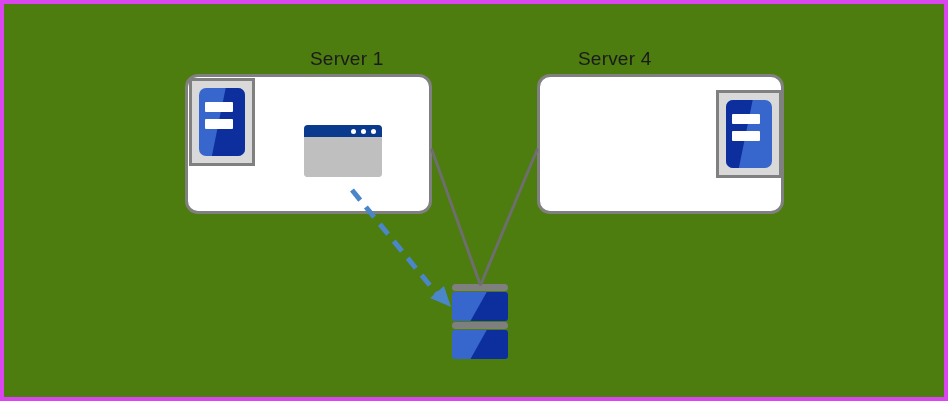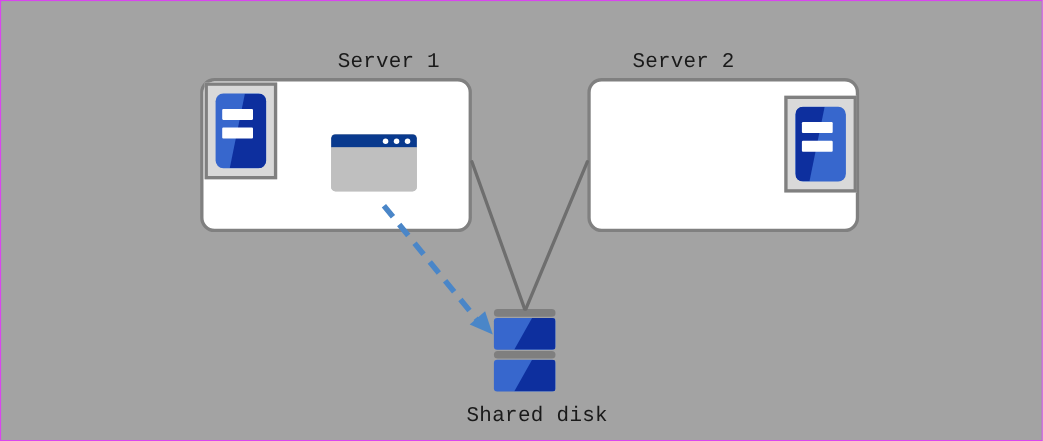--- a/index.html
+++ b/index.html
@@ -4,25 +4,25 @@
 <style>
   html, body {
     margin: 0;
     padding: 0;
     background: #ffffff;
   }
   #canvas {
     position: relative;
     width: 948px;
     height: 401px;
-    background: #a3a3a3;
-    border: 1px solid #d946ef;
+    background: #4d7c0f;
+    border: 4px solid #d946ef;
     box-sizing: border-box;
     overflow: hidden;
-    font-family: Liberation Mono, monospace;
+    font-family: Liberation Sans, sans-serif;
   }
 
   
   .label {
     position: absolute;
     color: #1a1a1a;
     font-size: 19px;
     line-height: 22px;
     white-space: nowrap;
     letter-spacing: 0.2px;
@@ -185,21 +185,21 @@
 
   <div class="app-window">
     <div class="titlebar">
       <span class="dot dot-1"></span>
       <span class="dot dot-2"></span>
       <span class="dot dot-3"></span>
     </div>
     <div class="body"></div>
   </div>
 
-  <div class="label label-server2">Server 2</div>
+  <div class="label label-server2">Server 4</div>
 
   <div class="server-box server-box-2"></div>
 
   <div class="server-icon server-icon-2">
     <div class="server-card">
       <div class="shade"></div>
       <div class="bar bar-top"></div>
       <div class="bar bar-bot"></div>
     </div>
   </div>
@@ -208,21 +208,20 @@
     <div class="cap cap-1"></div>
     <div class="slab slab-1">
       <div class="shade"></div>
     </div>
     <div class="cap cap-2"></div>
     <div class="slab slab-2">
       <div class="shade"></div>
     </div>
   </div>
 
-  <div class="label label-disk">Shared disk</div>
 
   <svg class="overlay" viewBox="0 0 946 399">
 
     <path d="M 428 146 L 476 280" fill="none" stroke="#6e6e6e" stroke-width="3" stroke-linecap="round"></path>
 
     <path d="M 533 146 L 477 280" fill="none" stroke="#6e6e6e" stroke-width="3" stroke-linecap="round"></path>
 
     <path d="M 348 186 L 437 295" fill="none" stroke="#4a86c8" stroke-width="5" stroke-dasharray="13 9" stroke-linecap="butt"></path>
     <path d="M 447 303 L 426 294 L 440 282 Z" fill="#4a86c8"></path>
   </svg>

